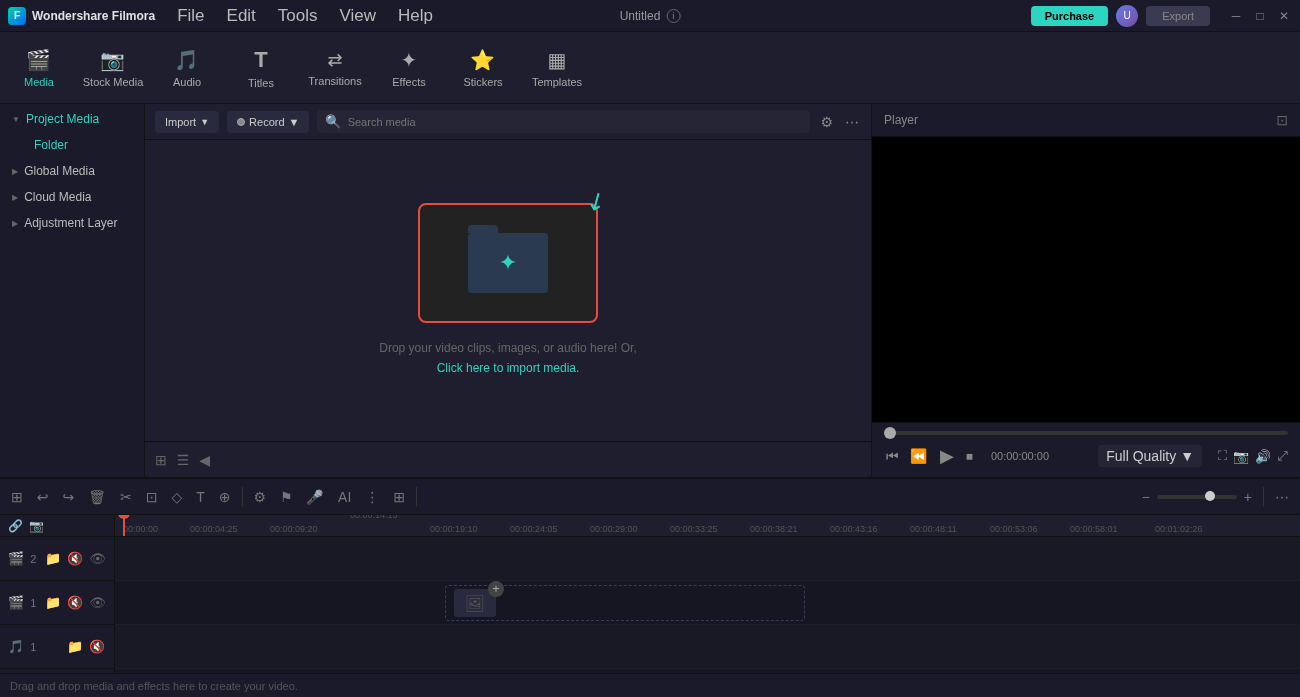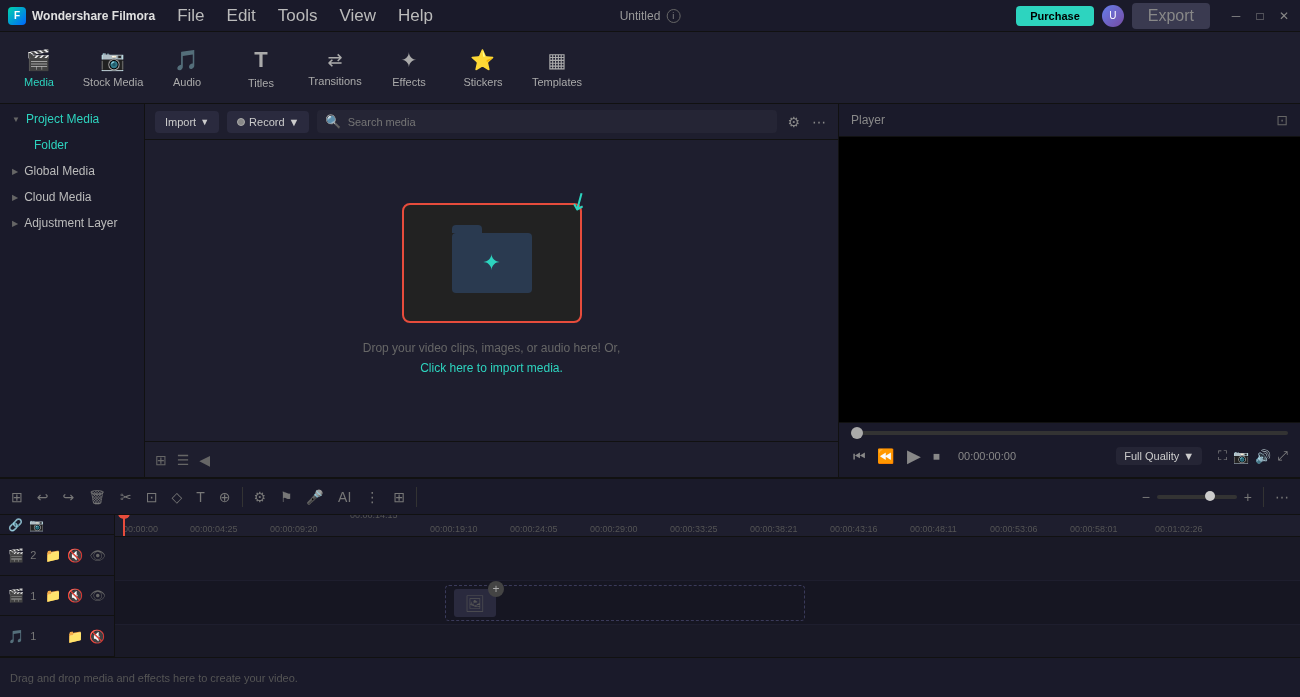--- a/index.html
+++ b/index.html
@@ -81,21 +81,21 @@
       border-radius: 50%;
       display: flex; align-items: center; justify-content: center;
       color: white; font-size: 10px;
     }
     #titlebar .export-btn {
       background: #3a3a50;
       color: #888;
       border: none;
       padding: 4px 16px;
       border-radius: 4px;
-      font-size: 16px;
+      font-size: 11px;
       cursor: pointer;
       text-align: right;
     }
     #titlebar .win-controls {
       display: flex;
       gap: 8px;
       margin-left: 10px;
     }
     #titlebar .win-ctrl {
       width: 16px; height: 16px;
@@ -278,21 +278,21 @@
       border-top: 1px solid #111;
       display: flex;
       align-items: center;
       padding: 0 10px;
       gap: 10px;
     }
     .bottom-icon { color: #666; font-size: 14px; cursor: pointer; }
 
     
     #player-area {
-      width: 462px;
+      width: 429px;
       background: #1a1a2a;
       display: flex;
       flex-direction: column;
       border-left: 1px solid #111;
     }
     #player-header {
       padding: 8px 12px;
       font-size: 12px;
       color: #888;
       display: flex;
@@ -337,21 +337,21 @@
     .quality-sel {
       margin-left: auto;
       display: flex;
       align-items: center;
       gap: 4px;
       background: #252535;
       border-radius: 4px;
       padding: 3px 8px;
       cursor: pointer;
       color: #ccc;
-      font-size: 11px;
+      font-size: 14px;
     }
     .player-time {
       margin-left: 8px;
       color: #888;
       font-size: 11px;
     }
     .player-right-btns {
       display: flex;
       align-items: center;
       gap: 6px;
@@ -461,21 +461,21 @@
     }
     .playhead::before {
       content: '';
       position: absolute;
       top: -8px; left: -5px;
       width: 12px; height: 12px;
       background: #e74c3c;
       border-radius: 50%;
     }
     #timeline-bottom-bar {
-      height: 40px;
+      height: 24px;
       background: #1a1a2a;
       display: flex;
       align-items: center;
       padding: 0 10px;
       color: #555;
       font-size: 11px;
       border-top: 1px solid #111;
     }
   </style>
 </head>

